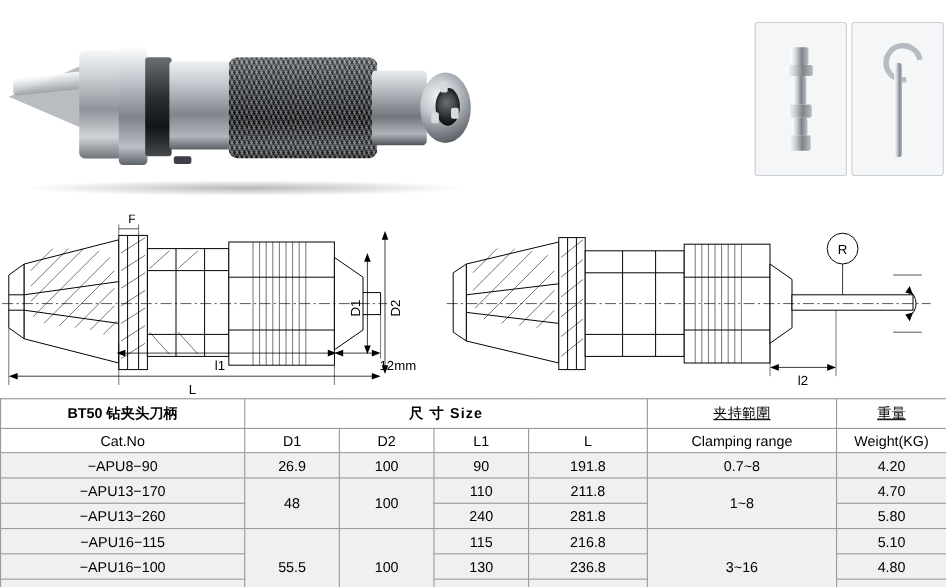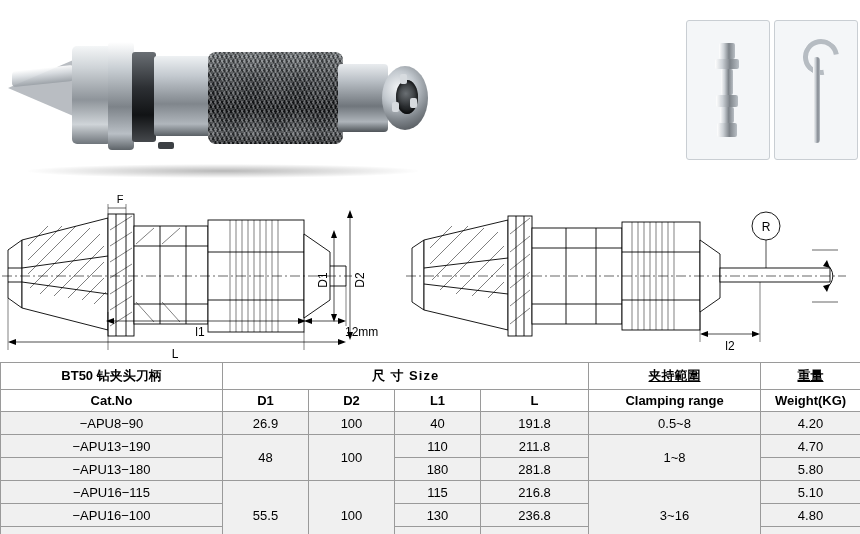--- a/index.html
+++ b/index.html
@@ -216,28 +216,27 @@
     padding-left: 36px;
   }
   .title-size {
     font-size: 15px;
     font-weight: bold;
     letter-spacing: 1px;
     margin-left: 36px;
   }
   .title-clamp, .title-weight {
     font-size: 15px;
-    font-weight: bold;
+    font-weight: normal;
     text-decoration: underline;
   }
   .head-row td {
     background: #ffffff;
     height: 21px;
     font-size: 12.5px;
-    font-weight: bold;
   }
   .data-row td {
     height: 22px;
     font-size: 13.5px;
     background: #f0f0f0;
   }
   .group-sep td { border-top: 1px solid #9a9a9a; }
   .cat { text-align: center; margin-left: 22px; }
 </style>
 </head>
@@ -491,38 +490,38 @@
           <td>L1</td>
           <td>L</td>
           <td>Clamping range</td>
           <td>Weight(KG)</td>
         </tr>
 
         <tr class="data-row group-sep">
           <td class="cat">−APU8−90</td>
           <td rowspan="1">26.9</td>
           <td rowspan="1">100</td>
-          <td>40</td>
+          <td>90</td>
           <td>191.8</td>
-          <td rowspan="1">0.5~8</td>
+          <td rowspan="1">0.7~8</td>
           <td>4.20</td>
         </tr>
 
         <tr class="data-row group-sep">
-          <td class="cat">−APU13−190</td>
+          <td class="cat">−APU13−170</td>
           <td rowspan="2">48</td>
           <td rowspan="2">100</td>
           <td>110</td>
           <td>211.8</td>
           <td rowspan="2">1~8</td>
           <td>4.70</td>
         </tr>
         <tr class="data-row">
-          <td class="cat">−APU13−180</td>
-          <td>180</td>
+          <td class="cat">−APU13−260</td>
+          <td>240</td>
           <td>281.8</td>
           <td>5.80</td>
         </tr>
 
         <tr class="data-row group-sep">
           <td class="cat">−APU16−115</td>
           <td rowspan="3">55.5</td>
           <td rowspan="3">100</td>
           <td>115</td>
           <td>216.8</td>

